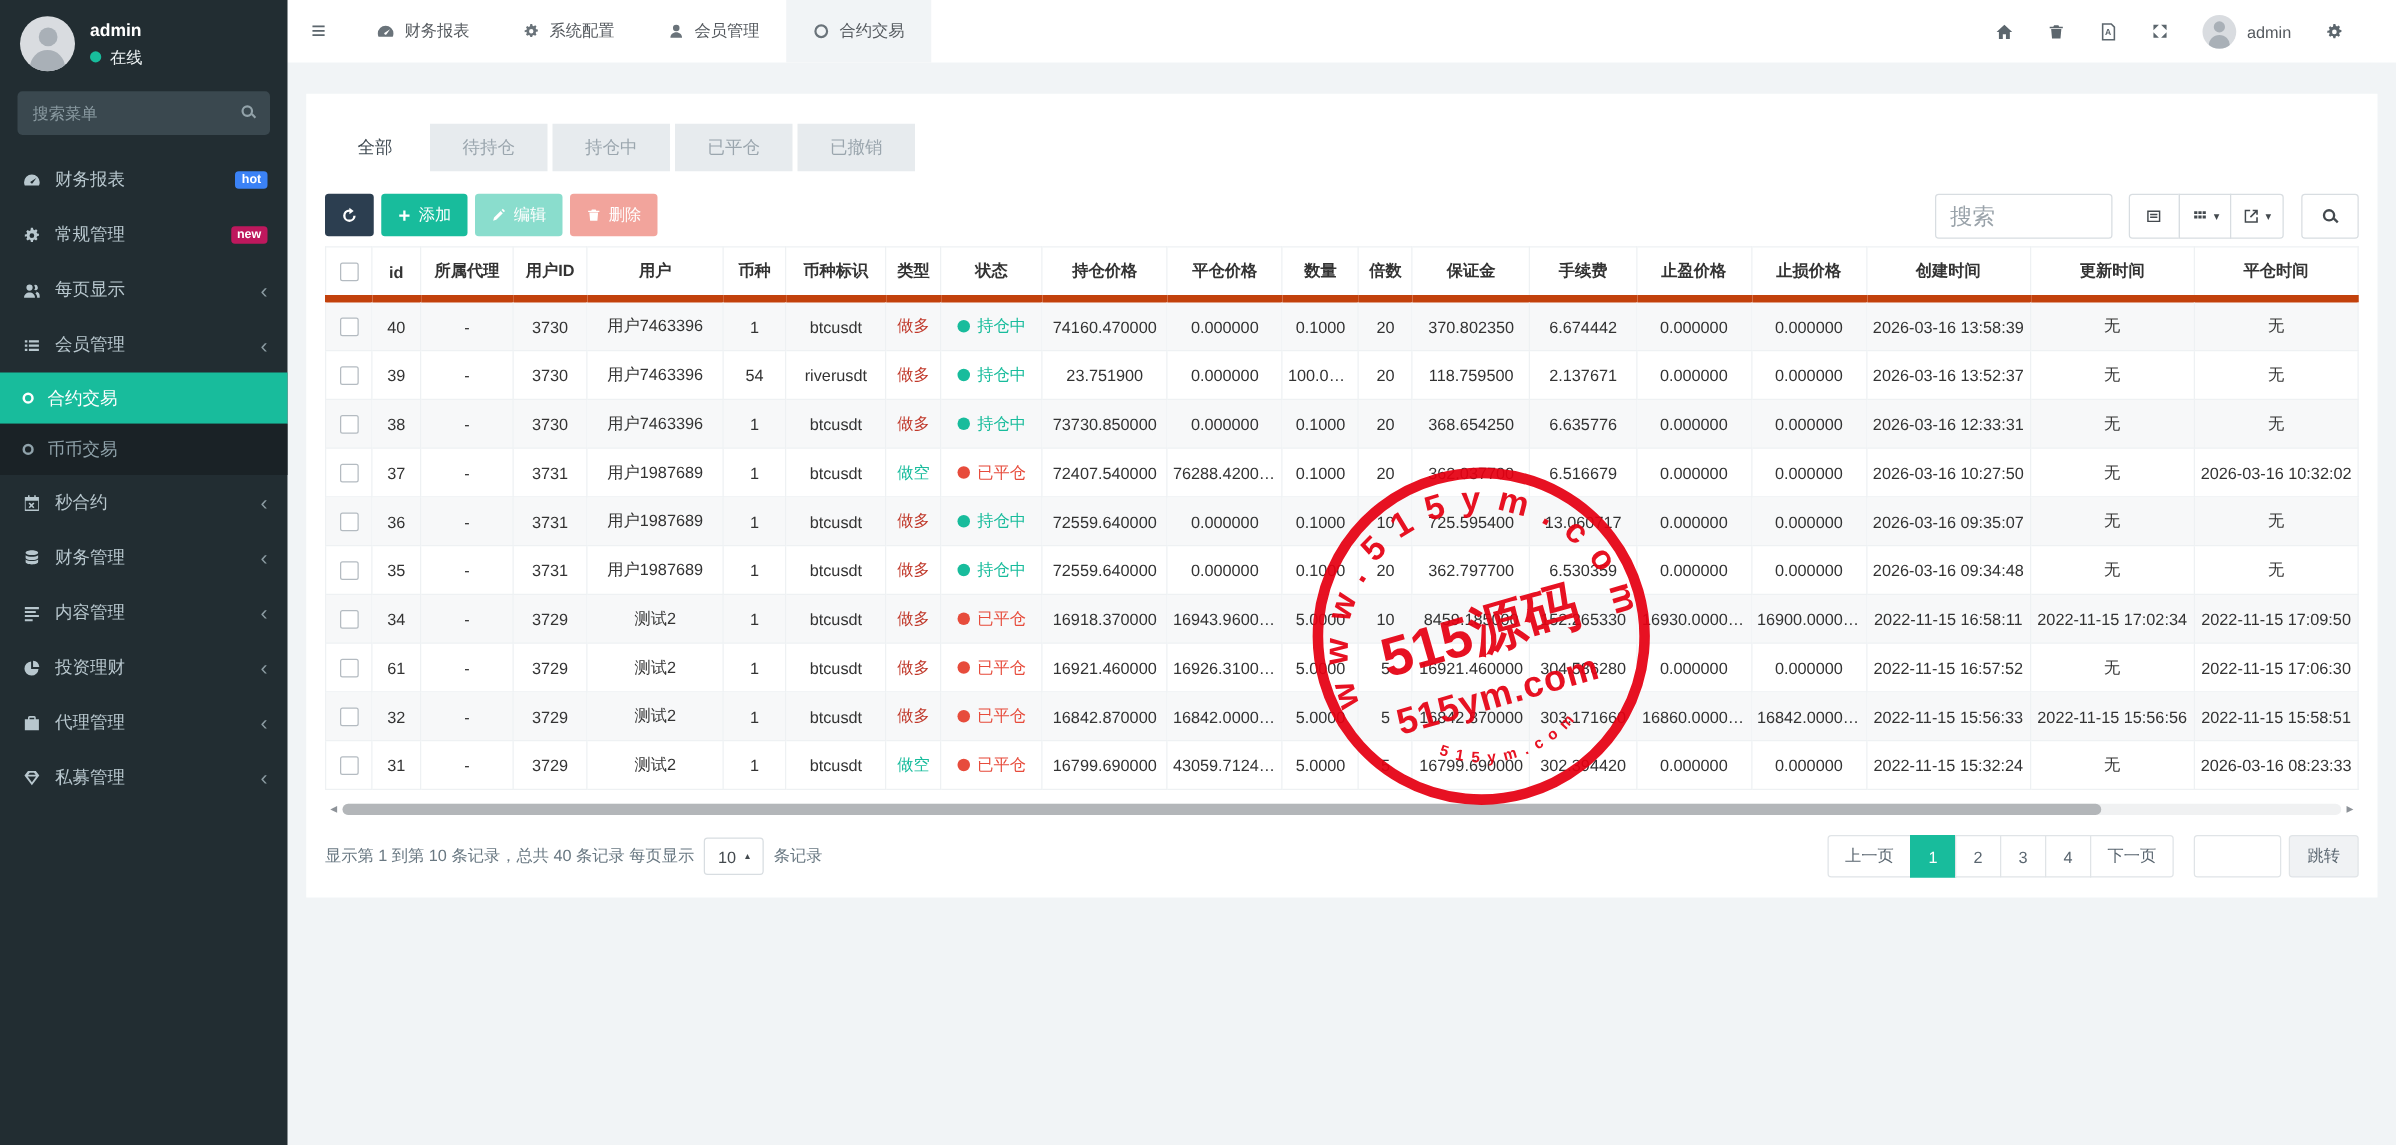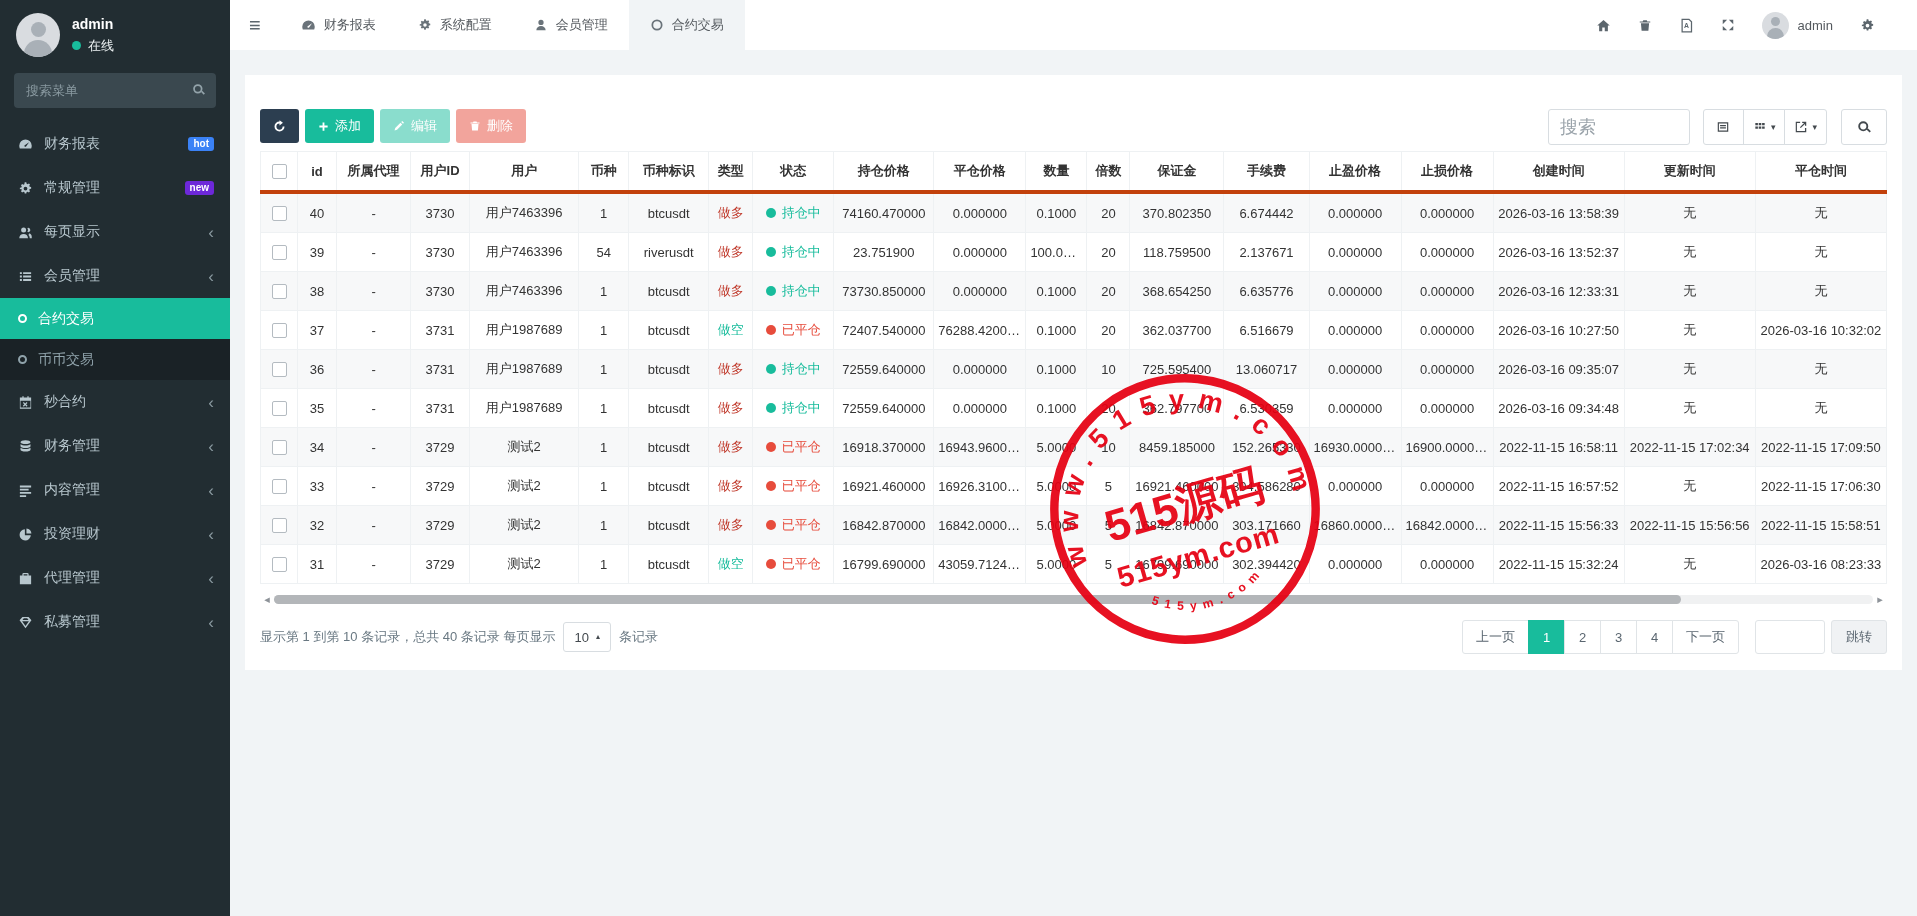--- a/index.html
+++ b/index.html
@@ -80,21 +80,21 @@
   .tool-btn:last-child{border-radius:0 3px 3px 0}
   .btn-search{margin-left:14px;width:46px;height:36px;background:#fff;border:1px solid #d8dde1;border-radius:3px;
        display:flex;align-items:center;justify-content:center;color:#43494e;cursor:pointer}
   .caret{font-size:9px;color:#43494e;line-height:1}
 
   
   .table-wrap{margin-top:6px}
   table{width:100%;border-collapse:collapse;table-layout:fixed;font-size:13px}
   th,td{border:1px solid #eef1f3;padding:10px 4px;text-align:center;white-space:nowrap;
         overflow:hidden;text-overflow:ellipsis}
-  th{font-weight:bold;color:#333;border-bottom:4px solid #c2410c;padding:10px 2px}
+  th{font-weight:bold;color:#333;border-bottom:6px solid #c2410c;padding:10px 2px}
   tbody tr:nth-child(odd) td{background:#f7f8f9}
   .cb{width:15px;height:15px;border:1px solid #b4bbc1;border-radius:2px;background:#fff;margin:0 auto;cursor:pointer}
   .t-red{color:#c0392b}
   .t-green{color:#18bc9c}
   .status{display:inline-flex;align-items:center;gap:6px}
   .status .sdot{width:10px;height:10px;border-radius:50%;flex-shrink:0}
   .s-green{color:#18bc9c}.s-green .sdot{background:#18bc9c}
   .s-red{color:#e74c3c}.s-red .sdot{background:#e74c3c}
 
   
@@ -162,21 +162,21 @@
     <span class="mi-badge" style="background: #3b82f6;">hot</span>
 
   </li>
         <li class="menu-item">
     <span class="mi-icon">
             <svg width="15" height="15" viewBox="0 0 24 24" fill="currentColor">
               <path fill-rule="evenodd" d="M10.7 2h2.6l.5 2.3 1.6.7 2-1.2 1.8 1.8-1.2 2 .7 1.6 2.3.5v2.6l-2.3.5-.7 1.6 1.2 2-1.8 1.8-2-1.2-1.6.7-.5 2.3h-2.6l-.5-2.3-1.6-.7-2 1.2-1.8-1.8 1.2-2-.7-1.6L3 13.3v-2.6l2.3-.5.7-1.6-1.2-2 1.8-1.8 2 1.2 1.6-.7zM12 9a3 3 0 1 0 0 6 3 3 0 0 0 0-6z"></path>
             </svg>
           </span>
     <span class="mi-label">常规管理</span>
-    <span class="mi-badge" style="background: #6d28d9;">new</span>
+    <span class="mi-badge" style="background: #be185d;">new</span>
 
   </li>
         <li class="menu-item">
     <span class="mi-icon">
             <svg width="15" height="15" viewBox="0 0 24 24" fill="currentColor">
               <path d="M9 12a4 4 0 1 0 0-8 4 4 0 0 0 0 8zm-7 9c0-3.9 3.1-6.5 7-6.5s7 2.6 7 6.5zm14.5-9.5c-.5 0-1-.1-1.5-.2a5.9 5.9 0 0 0 0-6.6A3.5 3.5 0 1 1 16.5 11.5zm1.3 1.7c2.5.8 4.2 2.8 4.2 5.5V21h-3.2c0-2.3-.9-4.2-2.4-5.6.5-.3 1-.5 1.4-.7z"></path>
             </svg>
           </span>
     <span class="mi-label">每页显示</span>
 
@@ -334,20 +334,27 @@
           <svg width="15" height="15" viewBox="0 0 24 24" fill="currentColor">
               <path fill-rule="evenodd" d="M10.7 2h2.6l.5 2.3 1.6.7 2-1.2 1.8 1.8-1.2 2 .7 1.6 2.3.5v2.6l-2.3.5-.7 1.6 1.2 2-1.8 1.8-2-1.2-1.6.7-.5 2.3h-2.6l-.5-2.3-1.6-.7-2 1.2-1.8-1.8 1.2-2-.7-1.6L3 13.3v-2.6l2.3-.5.7-1.6-1.2-2 1.8-1.8 2 1.2 1.6-.7zM12 9a3 3 0 1 0 0 6 3 3 0 0 0 0-6z"></path>
             </svg>
           </span>
       </div>
     </header>
 
     <div class="content">
       <div class="card">
 
+        <div class="ftabs" id="filter-tabs">
+            <div class="ftab active">全部</div>
+            <div class="ftab">待持仓</div>
+            <div class="ftab">持仓中</div>
+            <div class="ftab">已平仓</div>
+            <div class="ftab">已撤销</div>
+          </div>
 
         <div class="toolbar">
           <button class="btn btn-refresh">
             <svg width="15" height="15" viewBox="0 0 24 24" fill="currentColor">
                 <path d="M12 4a8 8 0 1 0 8 8h-3a5 5 0 1 1-5-5v3.2l5.5-4.1L12 2z"></path>
               </svg>
           </button>
           <button class="btn btn-add">
             <svg width="11" height="11" viewBox="0 0 24 24" fill="currentColor">
                 <path d="M10 3h4v7h7v4h-7v7h-4v-7H3v-4h7z"></path>
@@ -649,21 +656,21 @@
     <td>16930.000000</td>
     <td>16900.000000</td>
     <td>2022-11-15 16:58:11</td>
     <td>2022-11-15 17:02:34</td>
     <td>2022-11-15 17:09:50</td>
   </tr>
                 <tr>
     <td>
                     <div class="cb"></div>
                   </td>
-    <td>33</td>
+    <td>61</td>
     <td>-</td>
     <td>3729</td>
     <td>测试2</td>
     <td>1</td>
     <td>btcusdt</td>
     <td class="c-type t-red">做多</td>
     <td>
       <span class="status s-red">
                       <span class="sdot"></span>
                       <span>已平仓</span>

